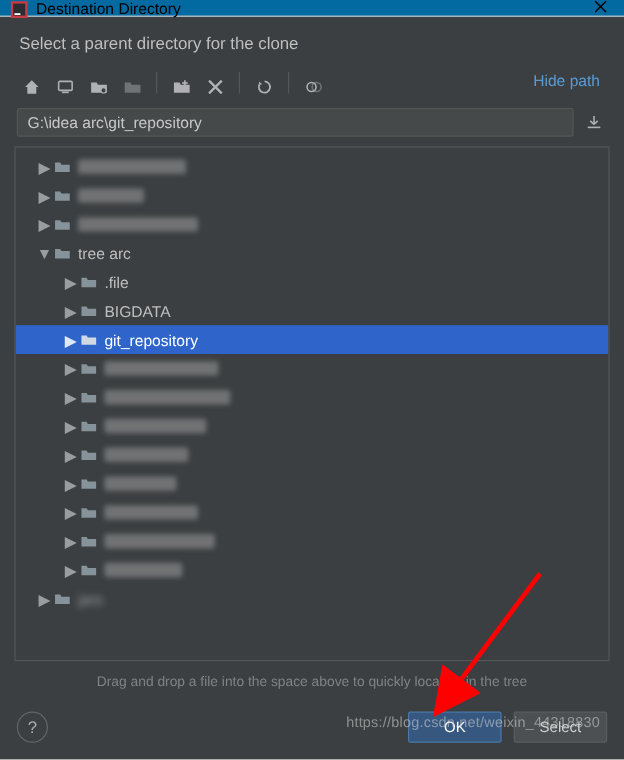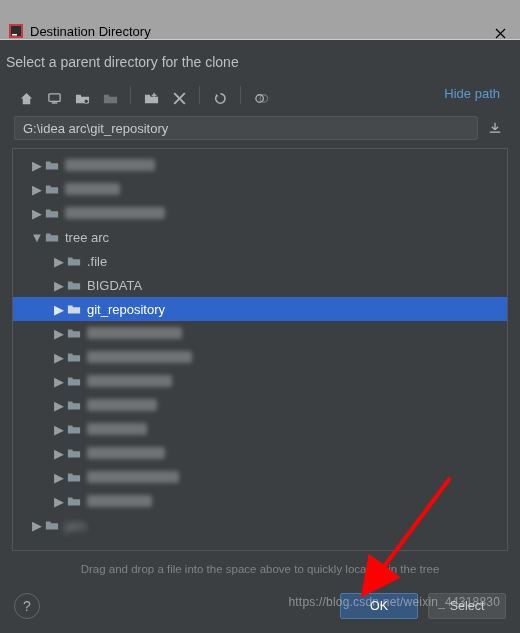--- a/index.html
+++ b/index.html
@@ -2,29 +2,29 @@
 <html><head>
 <meta charset="utf-8">
 <style>
   * { margin: 0; padding: 0; box-sizing: border-box; font-family: "Segoe UI", Arial, sans-serif; }
   html, body { width: 520px; height: 633px; overflow: hidden; background: #fff; }
   .window {
     width: 520px; height: 633px; background: #3c3f41; color: #bbb;
     display: flex; flex-direction: column; position: relative;
   }
   .titlebar {
-    height: 40px; background: #a3a3a3; color: #000;
-    display: flex; align-items: flex-end; padding: 0 8px;
+    height: 14px; background: #0369a1; color: #000;
+    display: flex; align-items: flex-start; padding: 0 8px;
     border-bottom: 1px solid #ccc;
   }
   .titlebar-icon { width: 16px; height: 16px; margin-right: 6px; }
   .titlebar-text { flex: 1; font-size: 13px; color: #000; }
   .titlebar-close { font-size: 14px; color: #000; cursor: pointer; padding: 0 6px; }
   .instruction {
-    padding: 14px 16px 10px 6px; font-size: 14px; color: #bfbfbf;
+    padding: 14px 16px 10px 16px; font-size: 14px; color: #bfbfbf;
   }
   .toolbar {
     display: flex; align-items: flex-start; padding: 6px 14px;
     gap: 4px;
   }
   .tb-btn {
     width: 24px; height: 24px; display: flex; align-items: center; justify-content: center;
     color: #afb1b3; cursor: pointer; border-radius: 2px;
   }
   .tb-sep { width: 1px; height: 18px; background: #555; margin: 0 4px; }

